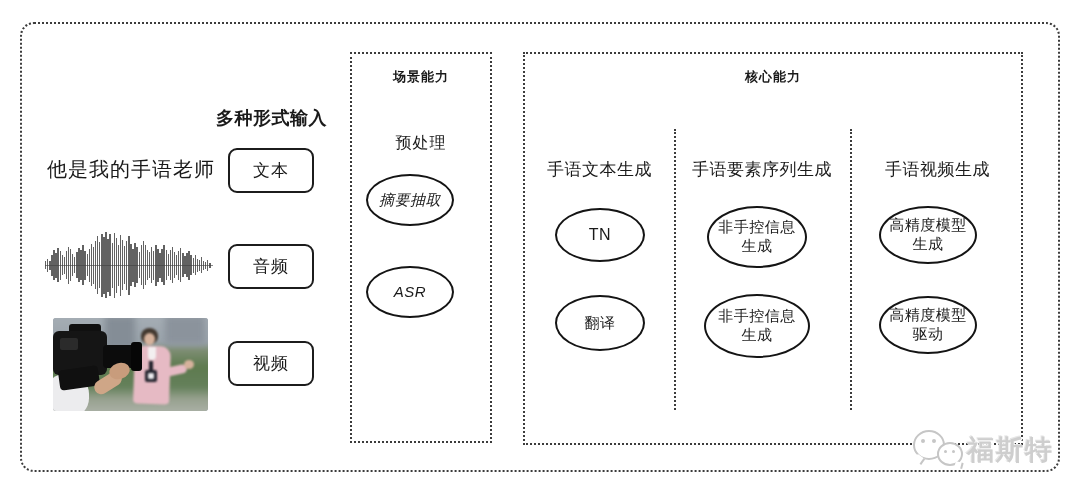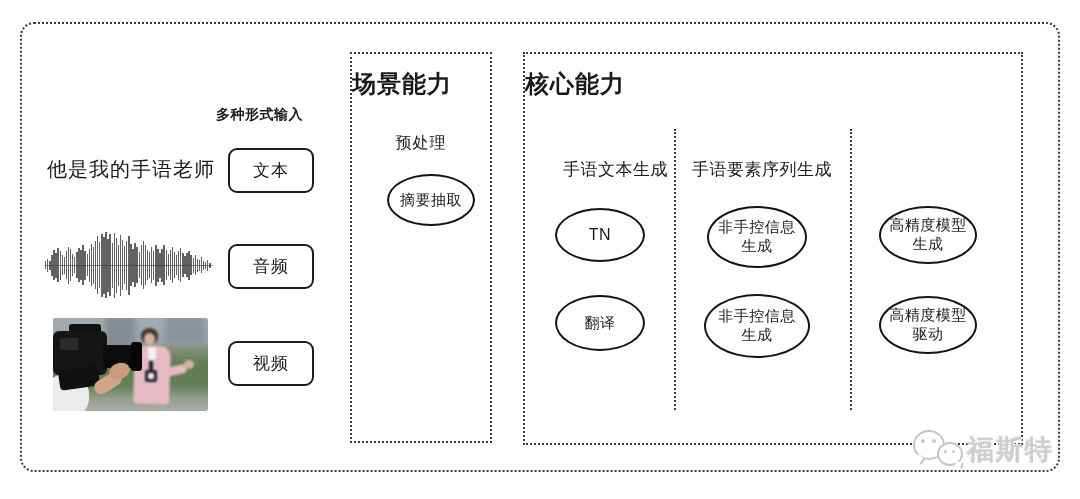--- a/index.html
+++ b/index.html
@@ -10,21 +10,21 @@
   }
   .abs{position:absolute;}
 
   
   .outer-frame{
     left:20px;top:22px;width:1040px;height:450px;box-sizing:border-box;
     border:2px dotted #3c3c3c;border-radius:14px;
   }
 
   
-  .input-heading{left:216px;top:106px;width:116px;font-size:14px;font-weight:bold;letter-spacing:0.5px;}
+  .input-heading{left:216px;top:106px;width:116px;font-size:18px;font-weight:bold;letter-spacing:0.5px;}
   .text-example{left:47px;top:156px;font-size:20px;letter-spacing:1px;white-space:nowrap;}
   .io-box{
     left:228px;width:86px;height:45px;box-sizing:border-box;
     border:2px solid #1c1c1c;border-radius:9px;
     display:flex;align-items:center;justify-content:center;
     font-size:17px;letter-spacing:1px;background:#fff;
   }
   .io-box.b0{top:148px;} .io-box.b1{top:244px;} .io-box.b2{top:341px;}
 
   
@@ -58,38 +58,38 @@
   .ph-cam-lens{left:50px;top:27px;width:32px;height:23px;background:#0c0c0c;border-radius:4px;}
   .ph-cam-hood{left:78px;top:24px;width:11px;height:29px;background:#060606;border-radius:3px;}
   .ph-cam-grip{left:6px;top:50px;width:40px;height:20px;background:#101010;border-radius:4px;transform:rotate(-8deg);}
   .ph-hand2{left:56px;top:45px;width:21px;height:16px;border-radius:50%;background:#c89c7c;transform:rotate(-18deg);}
   .ph-arm2{left:40px;top:58px;width:30px;height:14px;border-radius:7px;background:#cfa687;transform:rotate(-32deg);}
   .ph-shoulder{left:-8px;top:56px;width:44px;height:44px;border-radius:45%;background:#ececee;}
 
   
   .scene-box{left:350px;top:52px;width:142px;height:391px;box-sizing:border-box;border:2px dotted #3c3c3c;}
   .core-box{left:523px;top:52px;width:500px;height:393px;box-sizing:border-box;border:2px dotted #3c3c3c;}
-  .box-title{left:0;right:0;top:14px;font-size:24px;font-weight:bold;letter-spacing:1px;}
+  .box-title{left:0;right:0;top:14px;text-align:center;font-size:13px;font-weight:bold;letter-spacing:1px;}
   .scene-subtitle{left:0;right:0;top:79px;text-align:center;font-size:16px;letter-spacing:1px;}
 
   .node{
     box-sizing:border-box;border:2.5px solid #141414;border-radius:50%;background:#fff;
     display:flex;align-items:center;justify-content:center;text-align:center;
     font-size:15px;line-height:1.25;white-space:pre-line;letter-spacing:0.5px;
   }
   
-  .sn{left:35px;width:88px;height:52px;}
+  .sn{left:14px;width:88px;height:52px;font-style:italic;}
   .sn0{top:120px;} .sn1{top:212px;} .sn2{top:303px;}
 
   
   .sep{top:75px;width:0;height:281px;border-left:2px dotted #3c3c3c;}
   .sep1{left:149px;} .sep2{left:325px;}
 
   .col-heading{top:104px;font-size:17px;text-align:center;letter-spacing:0.5px;}
-  .ch0{left:16px;width:149px;} .ch1{left:149px;width:176px;} .ch2{left:325px;width:175px;}
+  .ch0{left:0;width:149px;} .ch1{left:149px;width:176px;} .ch2{left:325px;width:175px;}
 
   
   .cn{border:2.5px solid #141414;}
   .n00{left:30px;top:154px;width:90px;height:54px;font-size:16px;}
   .n01{left:30px;top:241px;width:90px;height:56px;}
   .n10{left:182px;top:152px;width:100px;height:62px;}
   .n11{left:179px;top:240px;width:106px;height:64px;text-align:center;}
   .n20{left:354px;top:152px;width:98px;height:58px;}
   .n21{left:354px;top:242px;width:98px;height:58px;}
 
@@ -234,29 +234,31 @@
     <span>音频</span>
   </div>
 <div class="abs io-box b2">
     <span>视频</span>
   </div>
 
 <div class="abs scene-box">
   <div class="abs box-title">场景能力</div>
   <div class="abs scene-subtitle">预处理</div>
   <div class="abs node sn sn0">摘要抽取</div>
+  <div class="abs node sn sn1">ASR</div>
 </div>
 
 <div class="abs core-box">
   <div class="abs box-title">核心能力</div>
   <div class="abs sep sep1"></div>
   <div class="abs sep sep2"></div>
 
   <div class="abs col-heading ch0">手语文本生成</div>
   <div class="abs col-heading ch1">手语要素序列生成</div>
+  <div class="abs col-heading ch2">手语视频生成</div>
 
   <div class="abs node cn n01">翻译</div>
   <div class="abs node cn n00">TN</div>
   <div class="abs node cn n10">非手控信息
 生成</div>
   <div class="abs node cn n11">非手控信息
 生成</div>
   <div class="abs node cn n20">高精度模型
 生成</div>
   <div class="abs node cn n21">高精度模型

